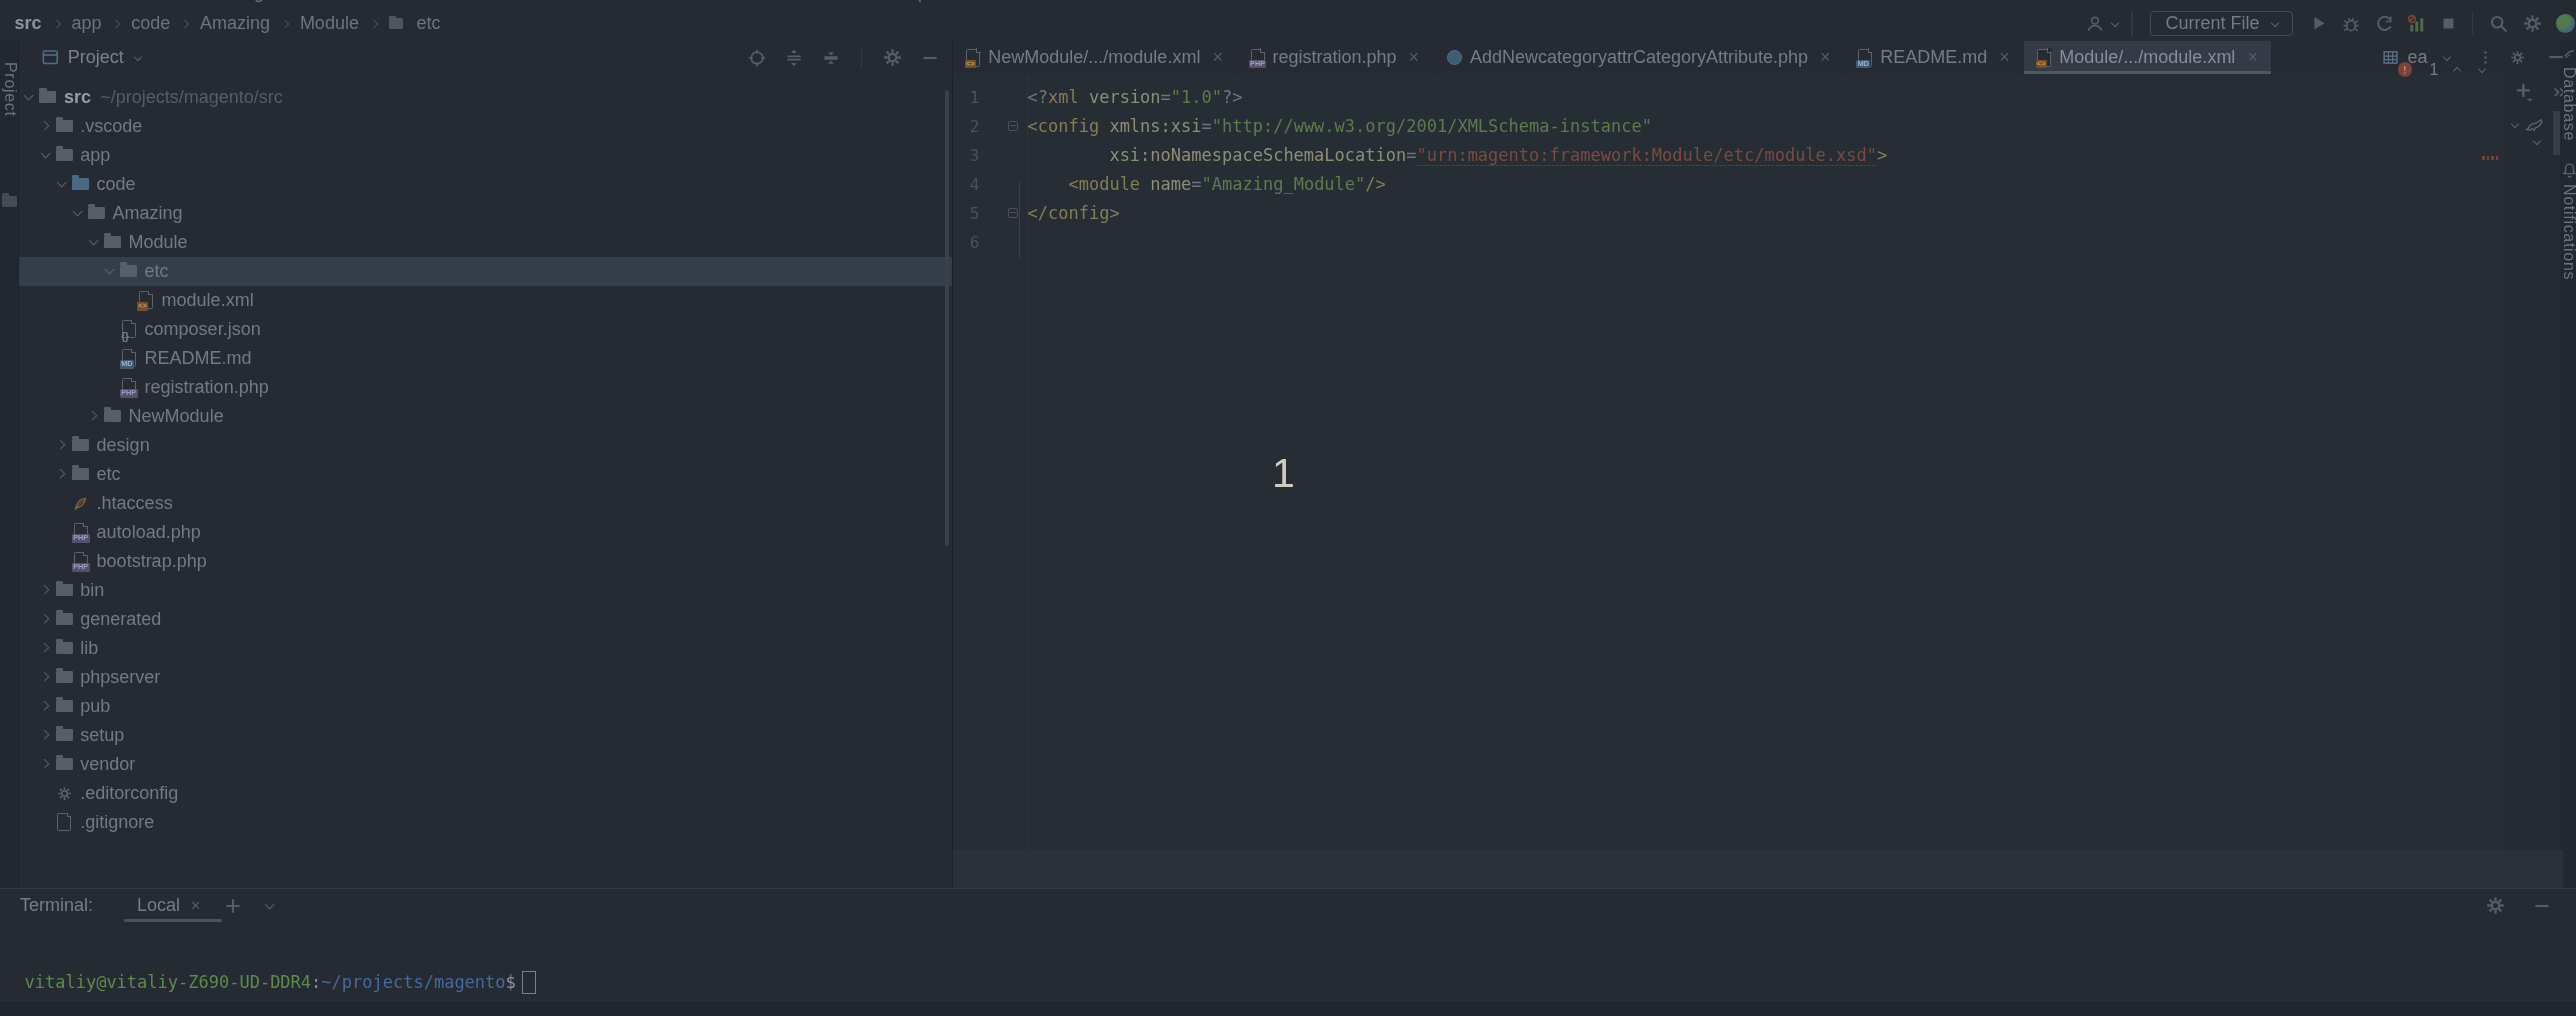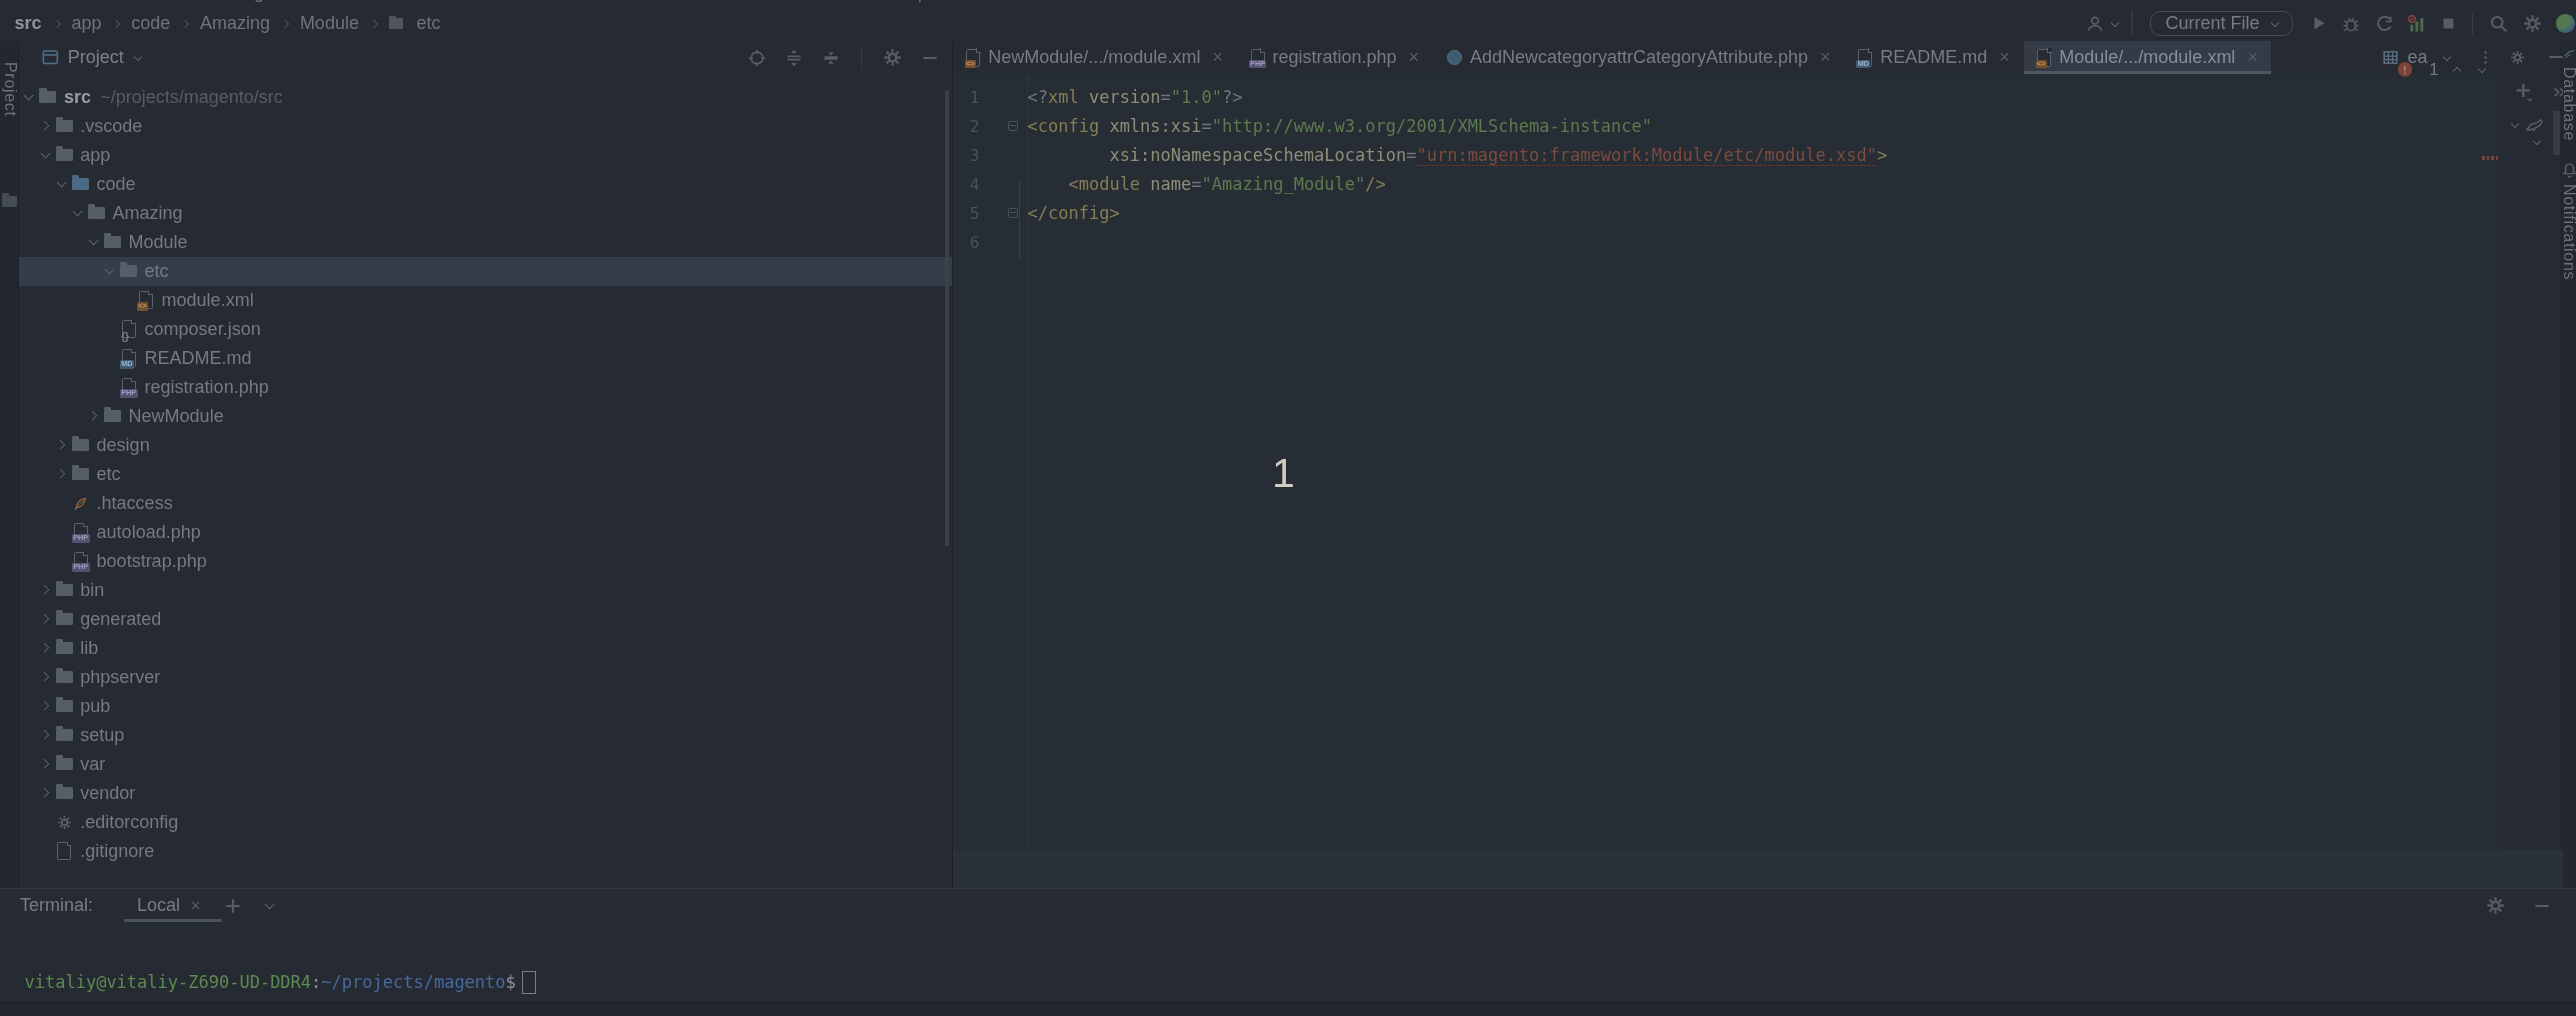--- a/index.html
+++ b/index.html
@@ -17,21 +17,21 @@
   #breadcrumb { position:absolute; left:14.6px; top:0; height:34px; display:flex; align-items:center; gap:10.6px;
     font-size:18px; color:#6d747e; }
   #breadcrumb .bc-item { cursor:default; }
   #breadcrumb .bc-item.bold { color:#8d949e; font-weight:bold; }
   .bc-sep { width:6px; height:6px; border-right:1.3px solid #4c535c; border-top:1.3px solid #4c535c;
     transform:rotate(45deg); margin:0 1.3px; }
   #toolbar-right { position:absolute; right:0; top:0; height:34px; display:flex; align-items:center; }
 
   .tbtn { display:flex; align-items:center; justify-content:center; height:29px; padding:0 6.6px; }
   .tb-divider { width:1.3px; height:22.5px; background:#343a43; margin:0 8px; }
-  #run-config-pill { display:flex; align-items:center; gap:12px; border:1.3px solid #454c56; border-radius:10px;
+  #run-config-pill { display:flex; align-items:center; gap:12px; border:1.3px solid #454c56; border-radius:4px;
     height:25px; padding:0 14.6px; margin:0 9.3px; color:#757c86; font-size:18px; }
   #user-avatar { width:18.6px; height:18.6px; border-radius:50%;
     background:radial-gradient(circle at 35% 35%, #55794f 0 35%, #3f5f80 75%); margin:0 1.3px 0 6.6px; }
 
   .chev { display:inline-block; width:7.3px; height:7.3px; border-right:1.6px solid #5d646e; border-bottom:1.6px solid #5d646e; }
   .chev.down { transform:rotate(45deg) translateY(-1.3px); }
   .chev.right { transform:rotate(-45deg); }
   .chev.up { transform:rotate(-135deg) translateY(-1.3px); }
   .chev.sm { width:6px; height:6px; }
 
@@ -512,29 +512,20 @@
           <span class="lbl">pub</span>
         </div>
         <div class="tree-row" style="padding-left: 17.6px;">
           <span class="chevbox">
             <span class="chev right"></span>
           </span>
           <span class="icobox">
             <div class="folder"></div>
           </span>
           <span class="lbl">setup</span>
-        </div>
-        <div class="tree-row" style="padding-left: 17.6px;">
-          <span class="chevbox">
-            <span class="chev right"></span>
-          </span>
-          <span class="icobox">
-            <div class="folder"></div>
-          </span>
-          <span class="lbl">var</span>
         </div>
         <div class="tree-row" style="padding-left: 17.6px;">
           <span class="chevbox">
             <span class="chev right"></span>
           </span>
           <span class="icobox">
             <div class="folder"></div>
           </span>
           <span class="lbl">vendor</span>
         </div>

